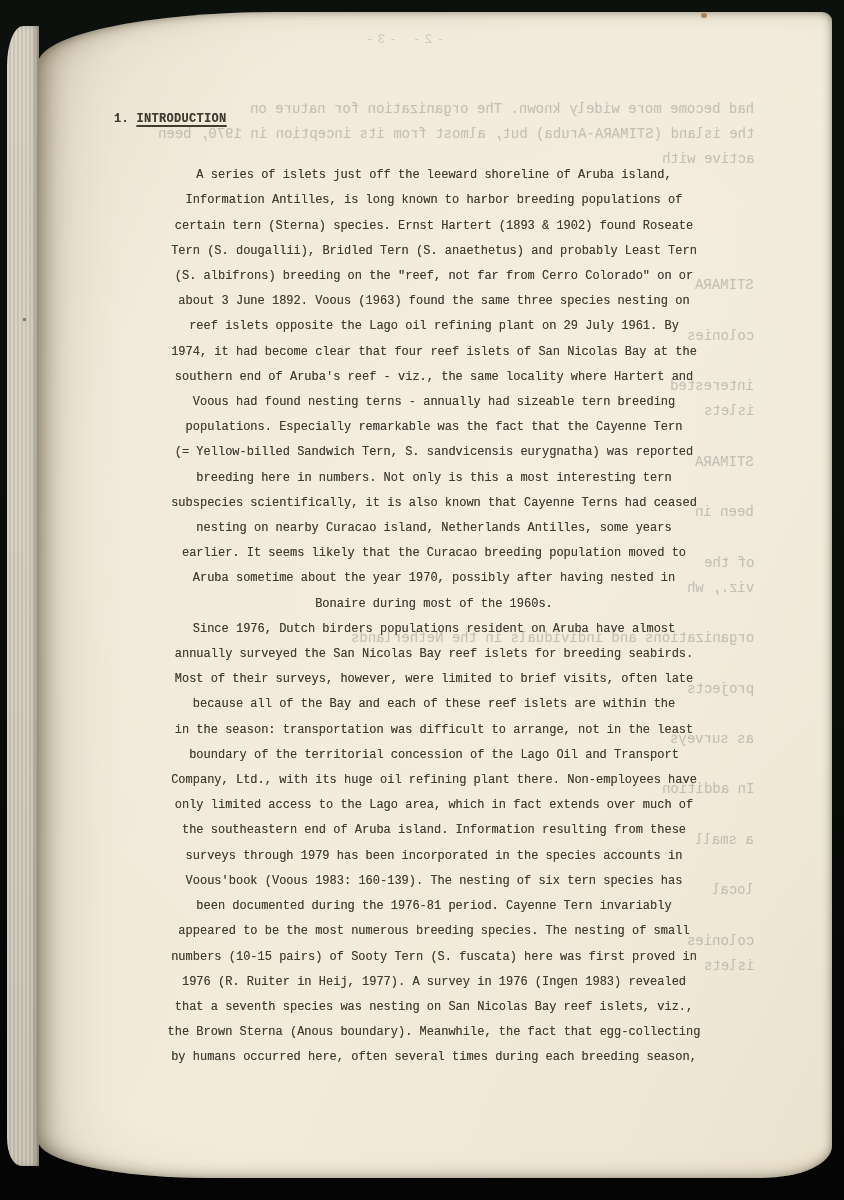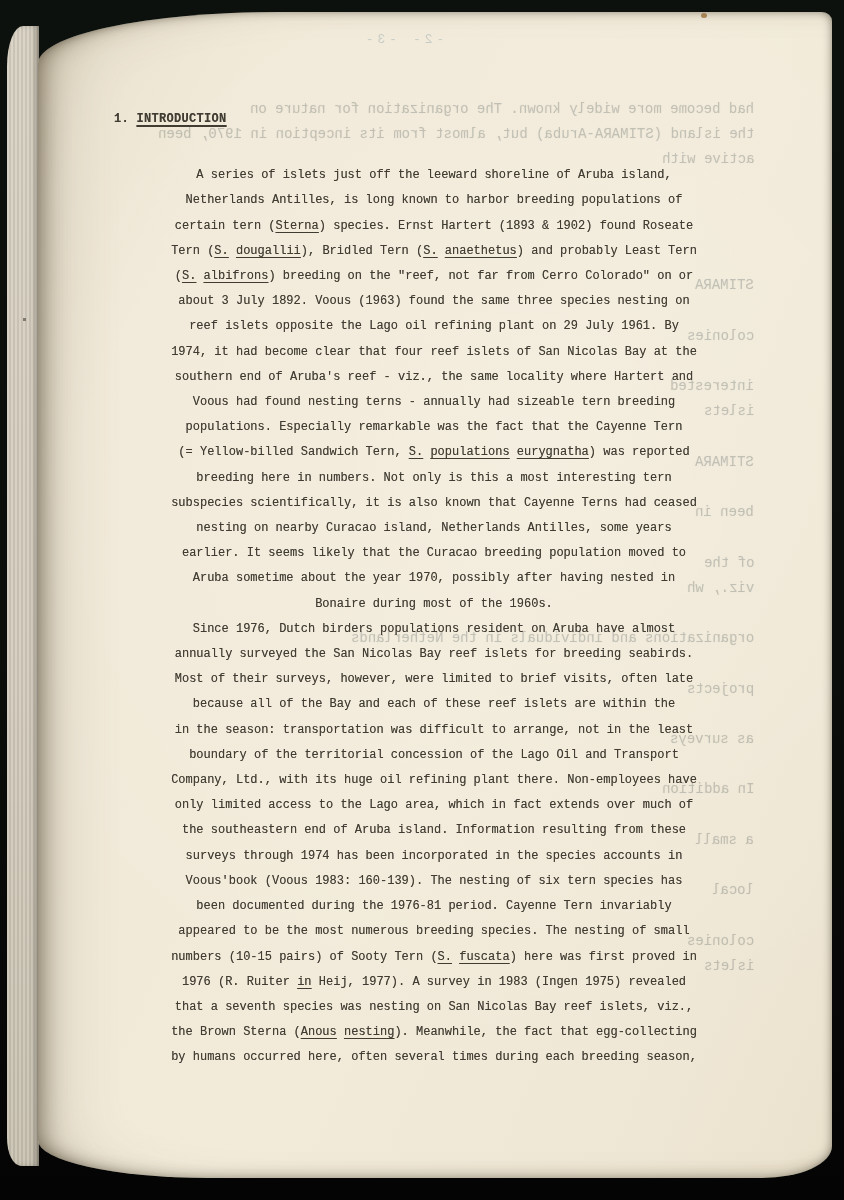--- a/index.html
+++ b/index.html
@@ -33,21 +33,21 @@
       inset 0 6px 10px -7px rgba(60,52,36,.35);
   }
   .content{
     position:absolute;left:76px;top:95px;width:640px;
     font-size:12px;line-height:25.2px;color:#403c32;
     text-shadow:0 0 .6px rgba(64,60,50,.55);
   }
   .heading{font-weight:bold;margin-bottom:31px;letter-spacing:.3px;}
   .heading .u{text-decoration:underline;text-underline-offset:3px;text-decoration-thickness:1.6px;}
   .line{white-space:pre;text-align:center;}
-  .u{text-decoration:underline;text-underline-offset:2.5px;text-decoration-thickness:1.1px;}
+  .u{text-underline-offset:2.5px;text-decoration-thickness:1.1px;}
   
   .ghost-layer{
     position:absolute;left:76px;top:95px;width:640px;height:1010px;
     font-size:14px;pointer-events:none;
   }
   .ghost-line{
     position:absolute;right:0;transform:scaleX(-1);white-space:pre;
     color:rgba(122,130,122,.30);text-shadow:0 0 1px rgba(122,130,122,.18);
   }
   .ghost-pageno{
@@ -87,51 +87,51 @@
         <div class="ghost-line" style="top: 825.6px;">colonies</div>
         <div class="ghost-line" style="top: 850.8px;">islets</div>
       </div>
     <div class="ghost-pageno">-2-  -3-</div>
     <div class="speck speck-a"></div>
 
     <div class="content">
       <div class="heading"><span>1. </span><span class="u">INTRODUCTION</span></div>
       <div class="body-lines">
           <div class="line"><span>A series of islets just off the leeward shoreline of Aruba island,</span></div>
-          <div class="line"><span>Netherlands Antilles, is long known to harbor breeding populations of</span></div>
+          <div class="line"><span>Information Antilles, is long known to harbor breeding populations of</span></div>
           <div class="line"><span>certain tern (</span><span class="u">Sterna</span><span>) species. Ernst Hartert (1893 &amp; 1902) found Roseate</span></div>
           <div class="line"><span>Tern (</span><span class="u">S.</span><span> </span><span class="u">dougallii</span><span>), Bridled Tern (</span><span class="u">S.</span><span> </span><span class="u">anaethetus</span><span>) and probably Least Tern</span></div>
           <div class="line"><span>(</span><span class="u">S.</span><span> </span><span class="u">albifrons</span><span>) breeding on the "reef, not far from Cerro Colorado" on or</span></div>
-          <div class="line"><span>about 3 July 1892. Voous (1963) found the same three species nesting on</span></div>
+          <div class="line"><span>about 3 June 1892. Voous (1963) found the same three species nesting on</span></div>
           <div class="line"><span>reef islets opposite the Lago oil refining plant on 29 July 1961. By</span></div>
           <div class="line"><span>1974, it had become clear that four reef islets of San Nicolas Bay at the</span></div>
           <div class="line"><span>southern end of Aruba's reef - viz., the same locality where Hartert and</span></div>
           <div class="line"><span>Voous had found nesting terns - annually had sizeable tern breeding</span></div>
           <div class="line"><span>populations. Especially remarkable was the fact that the Cayenne Tern</span></div>
-          <div class="line"><span>(= Yellow-billed Sandwich Tern, </span><span class="u">S.</span><span> </span><span class="u">populations</span><span> </span><span class="u">eurygnatha</span><span>) was reported</span></div>
+          <div class="line"><span>(= Yellow-billed Sandwich Tern, </span><span class="u">S.</span><span> </span><span class="u">sandvicensis</span><span> </span><span class="u">eurygnatha</span><span>) was reported</span></div>
           <div class="line"><span>breeding here in numbers. Not only is this a most interesting tern</span></div>
           <div class="line"><span>subspecies scientifically, it is also known that Cayenne Terns had ceased</span></div>
           <div class="line"><span>nesting on nearby Curacao island, Netherlands Antilles, some years</span></div>
           <div class="line"><span>earlier. It seems likely that the Curacao breeding population moved to</span></div>
           <div class="line"><span>Aruba sometime about the year 1970, possibly after having nested in</span></div>
           <div class="line"><span>Bonaire during most of the 1960s.</span></div>
           <div class="line"><span>Since 1976, Dutch birders populations resident on Aruba have almost</span></div>
           <div class="line"><span>annually surveyed the San Nicolas Bay reef islets for breeding seabirds.</span></div>
           <div class="line"><span>Most of their surveys, however, were limited to brief visits, often late</span></div>
           <div class="line"><span>because all of the Bay and each of these reef islets are within the</span></div>
           <div class="line"><span>in the season: transportation was difficult to arrange, not in the least</span></div>
           <div class="line"><span>boundary of the territorial concession of the Lago Oil and Transport</span></div>
           <div class="line"><span>Company, Ltd., with its huge oil refining plant there. Non-employees have</span></div>
           <div class="line"><span>only limited access to the Lago area, which in fact extends over much of</span></div>
           <div class="line"><span>the southeastern end of Aruba island. Information resulting from these</span></div>
-          <div class="line"><span>surveys through 1974 has been incorporated in the species accounts in</span></div>
+          <div class="line"><span>surveys through 1979 has been incorporated in the species accounts in</span></div>
           <div class="line"><span>Voous'book (Voous 1983: 160-139). The nesting of six tern species has</span></div>
           <div class="line"><span>been documented during the 1976-81 period. Cayenne Tern invariably</span></div>
           <div class="line"><span>appeared to be the most numerous breeding species. The nesting of small</span></div>
           <div class="line"><span>numbers (10-15 pairs) of Sooty Tern (</span><span class="u">S.</span><span> </span><span class="u">fuscata</span><span>) here was first proved in</span></div>
-          <div class="line"><span>1976 (R. Ruiter </span><span class="u">in</span><span> Heij, 1977). A survey in 1983 (Ingen 1975) revealed</span></div>
+          <div class="line"><span>1976 (R. Ruiter </span><span class="u">in</span><span> Heij, 1977). A survey in 1976 (Ingen 1983) revealed</span></div>
           <div class="line"><span>that a seventh species was nesting on San Nicolas Bay reef islets, viz.,</span></div>
-          <div class="line"><span>the Brown Sterna (</span><span class="u">Anous</span><span> </span><span class="u">nesting</span><span>). Meanwhile, the fact that egg-collecting</span></div>
+          <div class="line"><span>the Brown Sterna (</span><span class="u">Anous</span><span> </span><span class="u">boundary</span><span>). Meanwhile, the fact that egg-collecting</span></div>
           <div class="line"><span>by humans occurred here, often several times during each breeding season,</span></div>
         </div>
     </div>
   </div>
 </div>
 
 </body></html>

